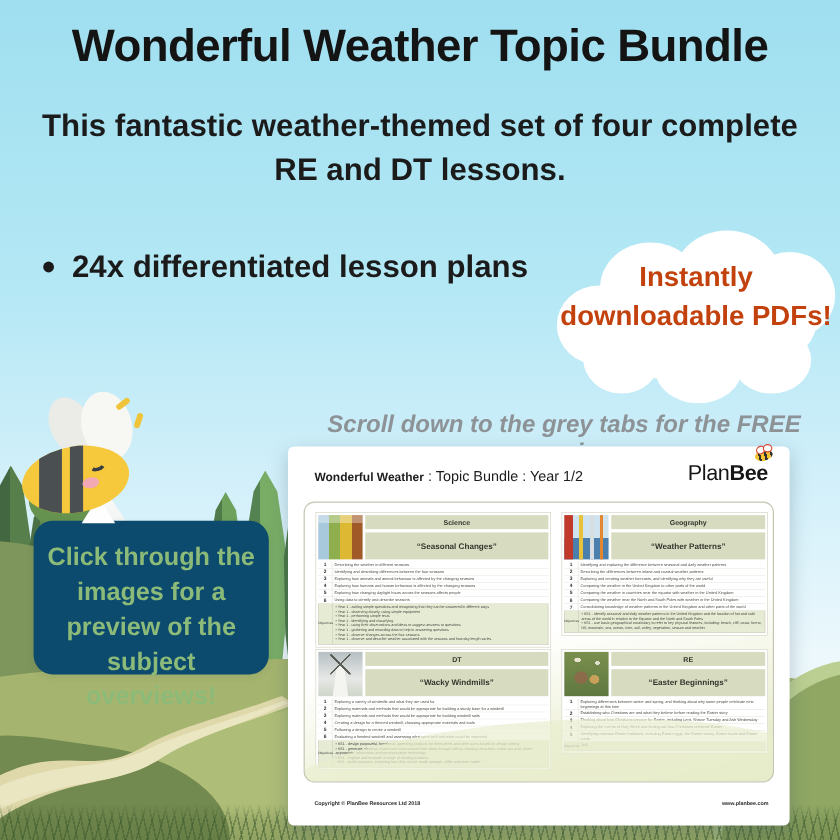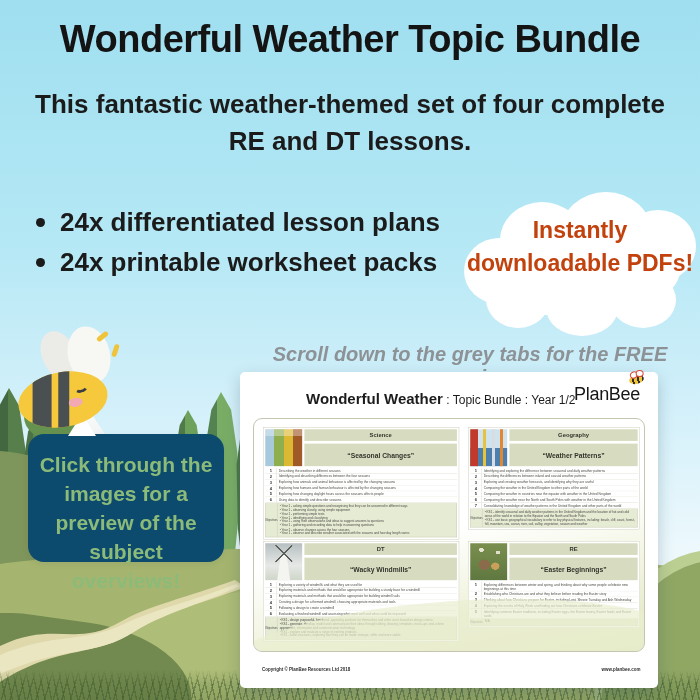--- a/index.html
+++ b/index.html
@@ -88,23 +88,23 @@
     border-radius:16px; z-index:6; box-shadow:0 2px 6px rgba(70,90,70,.12); }
   .bubble::before { content:""; position:absolute; left:40px; top:-20px; width:0; height:0;
     border-left:14px solid transparent; border-right:14px solid transparent; border-bottom:22px solid #fefefe; }
   .bubble-text { position:absolute; left:8px; top:16px; width:180px; text-align:center;
     font-size:21px; font-weight:bold; line-height:29px; color:#8cbb79; }
 
   
   .sheet { position:absolute; left:240px; top:372px; width:418px; height:316px; background:#fff;
     border-radius:5px; box-shadow:0 6px 16px rgba(50,80,95,.28); z-index:5; }
   .sheet-title { position:absolute; left:22px; top:18px; font-size:12px; color:#1c1c1c; }
-  .sheet-title b { font-size:15px;margin-left:44px; }
+  .sheet-title b { font-size:10px; }
   .brand { position:absolute; right:18px; top:12px; font-size:18px; letter-spacing:-.3px; color:#161616; }
-  .brand .bee-word { font-weight:normal; }
+  .brand .bee-word { font-weight:bold; }
   .minibee { position:absolute; right:-4px; top:-9px; width:15px; height:9px; border-radius:50%;
     background:repeating-linear-gradient(90deg,#f2c433 0 3px,#2f2f2f 3px 5px); transform:rotate(-14deg); }
   .minibee::before { content:""; position:absolute; left:2px; top:-4px; width:6px; height:5px; background:#fff; border:1px solid #d84a3a; border-radius:50%; transform:rotate(-20deg); }
   .minibee::after  { content:""; position:absolute; left:8px; top:-4px; width:6px; height:5px; background:#fff; border:1px solid #d84a3a; border-radius:50%; transform:rotate(15deg); }
 
   .border-box { position:absolute; left:13px; top:46px; width:392px; height:234px;
     border:1px solid #c5c5b2; border-radius:9px; overflow:hidden;
     background:linear-gradient(168deg,#ffffff 48%, #f2f4e0 72%, #e3e9c6 92%, #dde4bd 100%); }
   .border-box::after { content:""; position:absolute; left:-40px; bottom:-70px; width:480px; height:120px;
     background:#e9eecf; border-radius:50%; transform:rotate(-4deg); opacity:.7; }
@@ -188,21 +188,20 @@
 </svg>
 <div class="grass-blades"></div>
 
 <div class="hero-title">Wonderful Weather Topic Bundle</div>
 <div class="hero-sub">
   <div>This fantastic weather-themed set of four complete</div>
   <div>RE and DT lessons.</div>
 </div>
 <ul class="hero-bullets">
   <li>24x differentiated lesson plans</li>
-  <li>24x printable worksheet packs</li>
 </ul>
 
 <div class="cloud">
   <i class="c1"></i>
     <i class="c2"></i>
     <i class="c3"></i>
     <i class="c4"></i>
     <i class="c5"></i>
     <i class="c6"></i>
     <i class="c7"></i>

